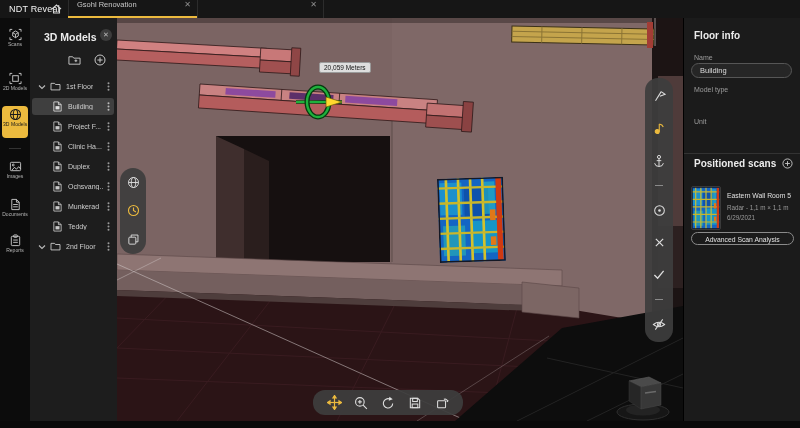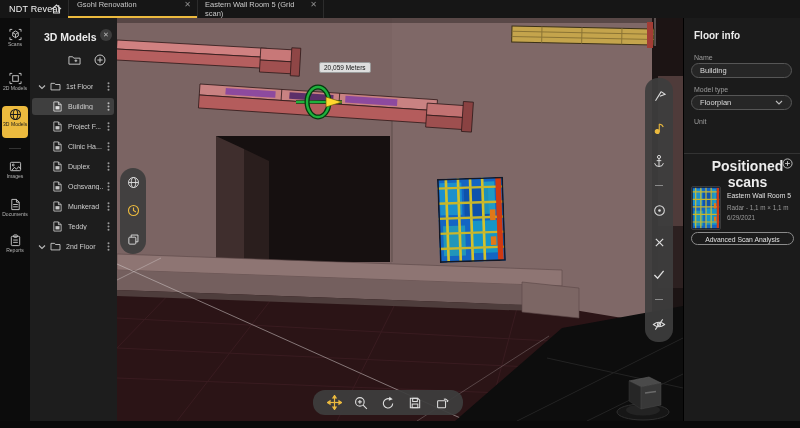--- a/index.html
+++ b/index.html
@@ -53,21 +53,21 @@
   
   .rpanel{position:absolute;left:683px;top:18px;width:117px;height:403px;background:#1b1b1b;border-left:1px solid #000;}
   .rp-title{position:absolute;left:10px;top:12px;font-size:10px;font-weight:bold;color:#ececec;}
   .rp-label{position:absolute;left:10px;font-size:7px;color:#9c9c9c;}
   .rp-input{position:absolute;left:7px;width:101px;height:15px;background:#262626;border:1px solid #565656;border-radius:8px;
             color:#dcdcdc;font-size:7.5px;box-sizing:border-box;padding:0 8px;font-family:"Liberation Sans",sans-serif;}
   .rp-select{position:absolute;left:7px;width:101px;height:15px;background:#262626;border:1px solid #565656;border-radius:8px;
              color:#dcdcdc;font-size:7.5px;display:flex;align-items:center;padding:0 8px;box-sizing:border-box;cursor:pointer;}
   .rp-select svg{margin-left:auto;}
   .rp-divider{position:absolute;left:0;top:135px;width:117px;height:1px;background:#333;}
-  .ps-title{position:absolute;left:10px;top:140px;font-size:14px;font-weight:bold;color:#ececec;text-align:center;}
+  .ps-title{position:absolute;left:10px;top:140px;font-size:10px;font-weight:bold;color:#ececec;}
   .ps-add{position:absolute;left:98px;top:140px;cursor:pointer;}
   .scan-card{position:absolute;left:7px;top:168px;width:103px;height:44px;display:flex;cursor:pointer;}
   .scan-thumb{width:28px;height:42px;border:1px solid #3a3a3a;border-radius:2px;flex:0 0 auto;}
   .scan-meta{margin-left:6px;padding-top:6px;}
   .scan-name{font-size:6.8px;color:#e0e0e0;white-space:nowrap;}
   .scan-detail{font-size:6.3px;color:#9a9a9a;margin-top:5px;white-space:nowrap;}
   .scan-date{font-size:6.3px;color:#9a9a9a;margin-top:3px;}
   .ps-button{position:absolute;left:7px;top:214px;width:103px;height:13px;border:1px solid #8a8a8a;border-radius:7px;
              background:transparent;color:#e2e2e2;font-size:6.8px;text-align:center;line-height:12px;cursor:pointer;
              font-family:"Liberation Sans",sans-serif;box-sizing:border-box;}
@@ -113,21 +113,20 @@
     <span class="home-btn">
       <svg width="13" height="12" viewBox="0 0 13 12">
           <path d="M2 6 L6.5 2 L11 6 M3.5 5.3 V10 h6 V5.3" fill="none" stroke="#d5d5d5" stroke-width="1.1"></path>
         </svg>
     </span>
     <div class="tab tab1">
       <span class="tlbl">Gsohl Renovation</span>
       <span class="tclose">✕</span>
     </div>
     <div class="tab tab2">
-      <span class="tlbl">Eastern Wall Room 5 (Grid scan)</span>
       <span class="tclose">✕</span>
     </div>
     <div class="tab-underline"></div>
   </header>
 
   <nav class="rail">
     <div class="rail-item" style="top:8px">
       <svg width="13" height="13" viewBox="0 0 14 14">
           <g fill="none" stroke="#c9c9c9" stroke-width="1">
         <path d="M1 4V1.5h2.5 M10.5 1.5H13V4 M13 10v2.5h-2.5 M3.5 12.5H1V10"></path>
@@ -608,26 +607,20 @@
     </div>
   </main>
 
   <aside class="rpanel">
     <div class="rp-title">Floor info</div>
 
     <div class="rp-label" style="top:36px">Name</div>
     <input class="rp-input" style="top: 45px;" value="Building">
 
     <div class="rp-label" style="top:68px">Model type</div>
-    <div class="rp-select" style="top:77px">
-      <span>Floorplan</span>
-      <svg width="8" height="5" viewBox="0 0 8 5">
-          <path d="M1 1 L4 4 L7 1" fill="none" stroke="#bbb" stroke-width="1.1"></path>
-        </svg>
-    </div>
 
     <div class="rp-label" style="top:100px">Unit</div>
 
     <div class="rp-divider"></div>
 
     <div class="ps-title">Positioned scans</div>
     <span class="ps-add">
       <svg width="11" height="11" viewBox="0 0 12 12">
           <g fill="none" stroke="#c9c9c9" stroke-width="1">
       <circle cx="6" cy="6" r="5"></circle>

